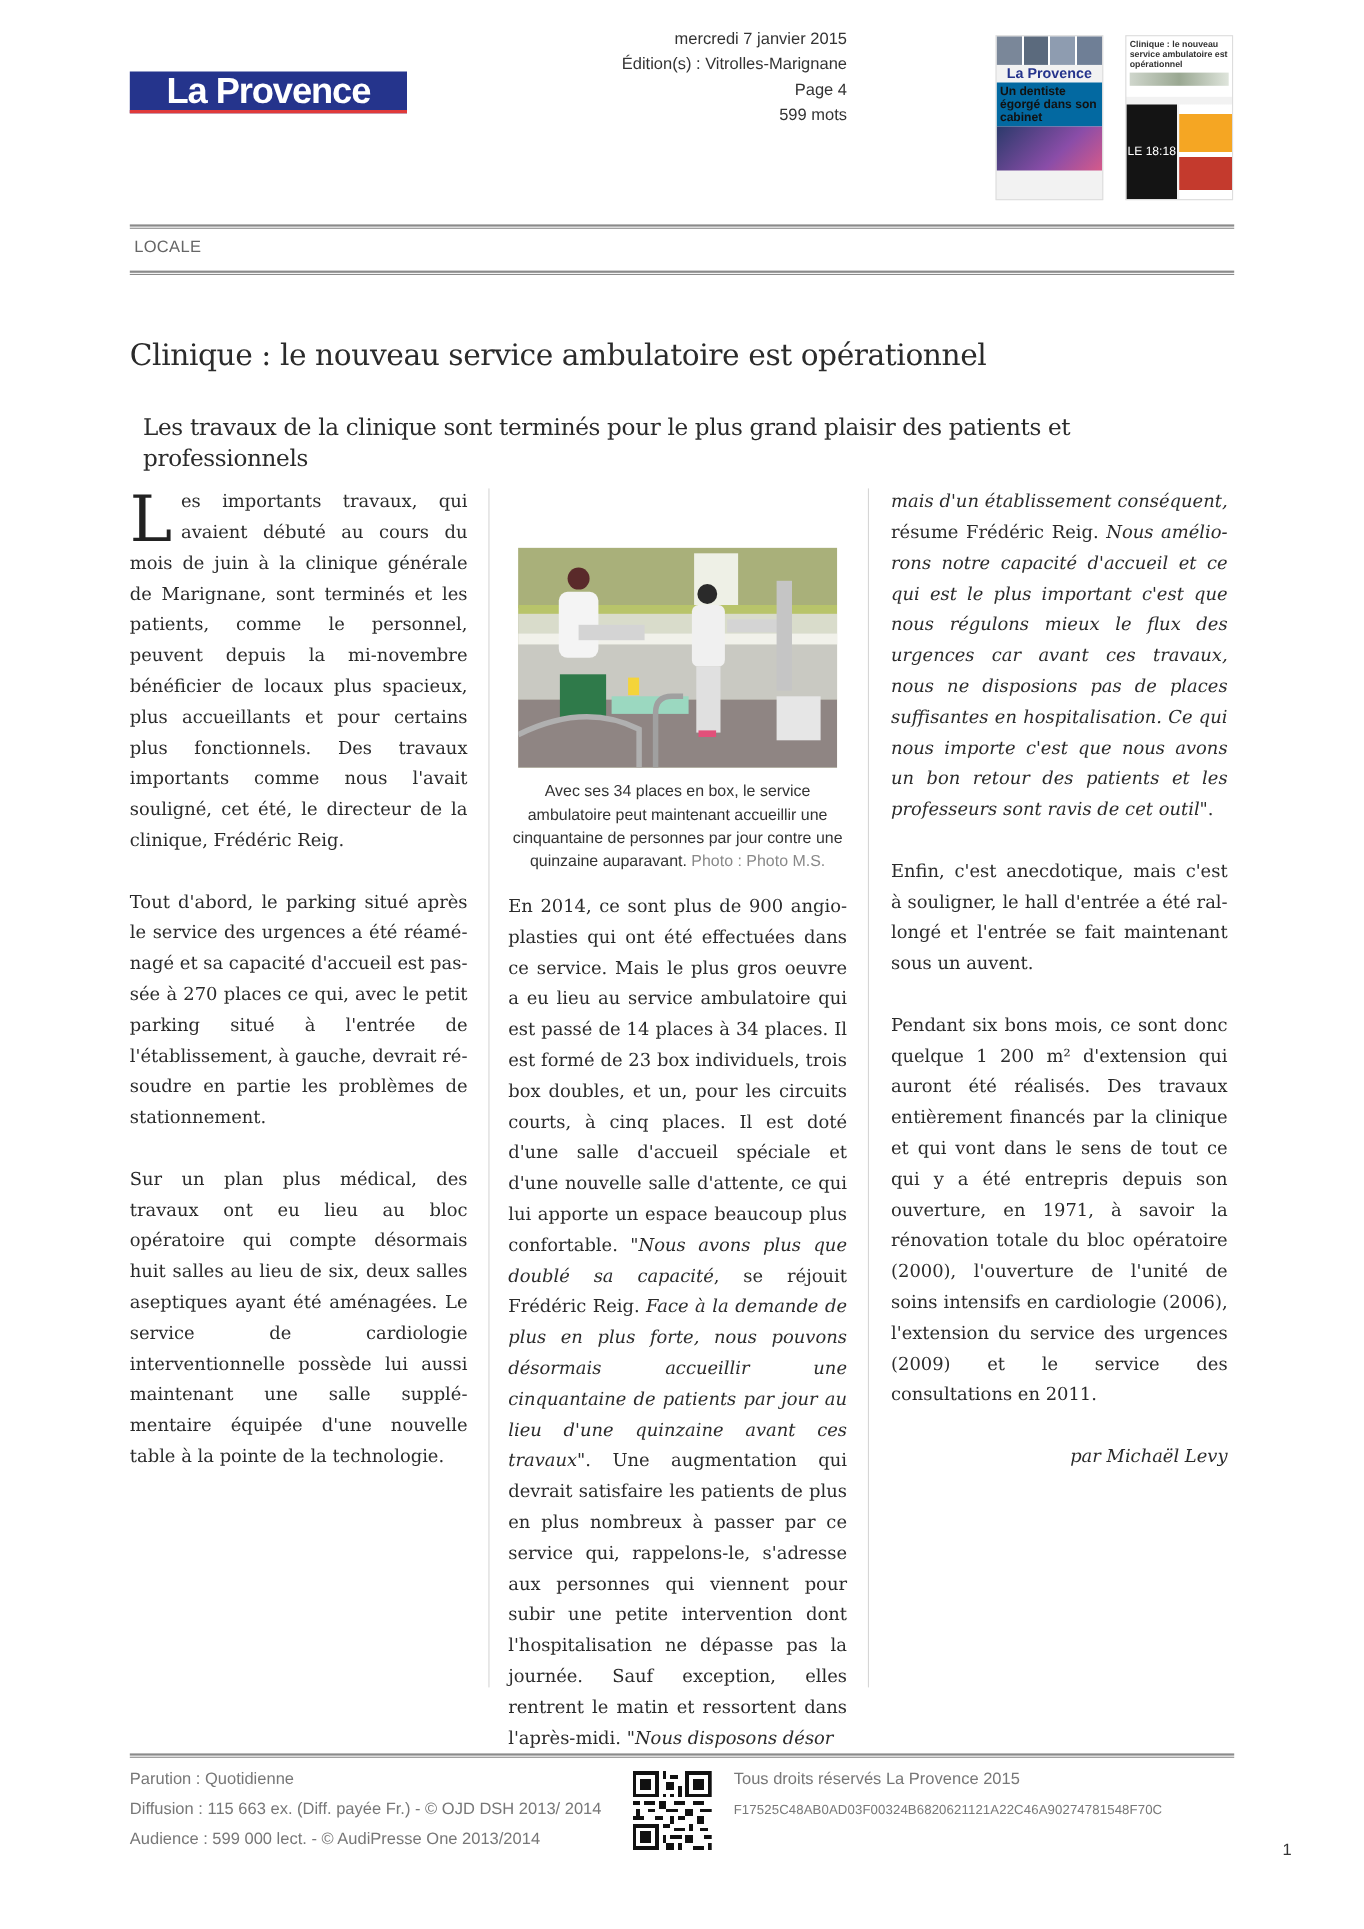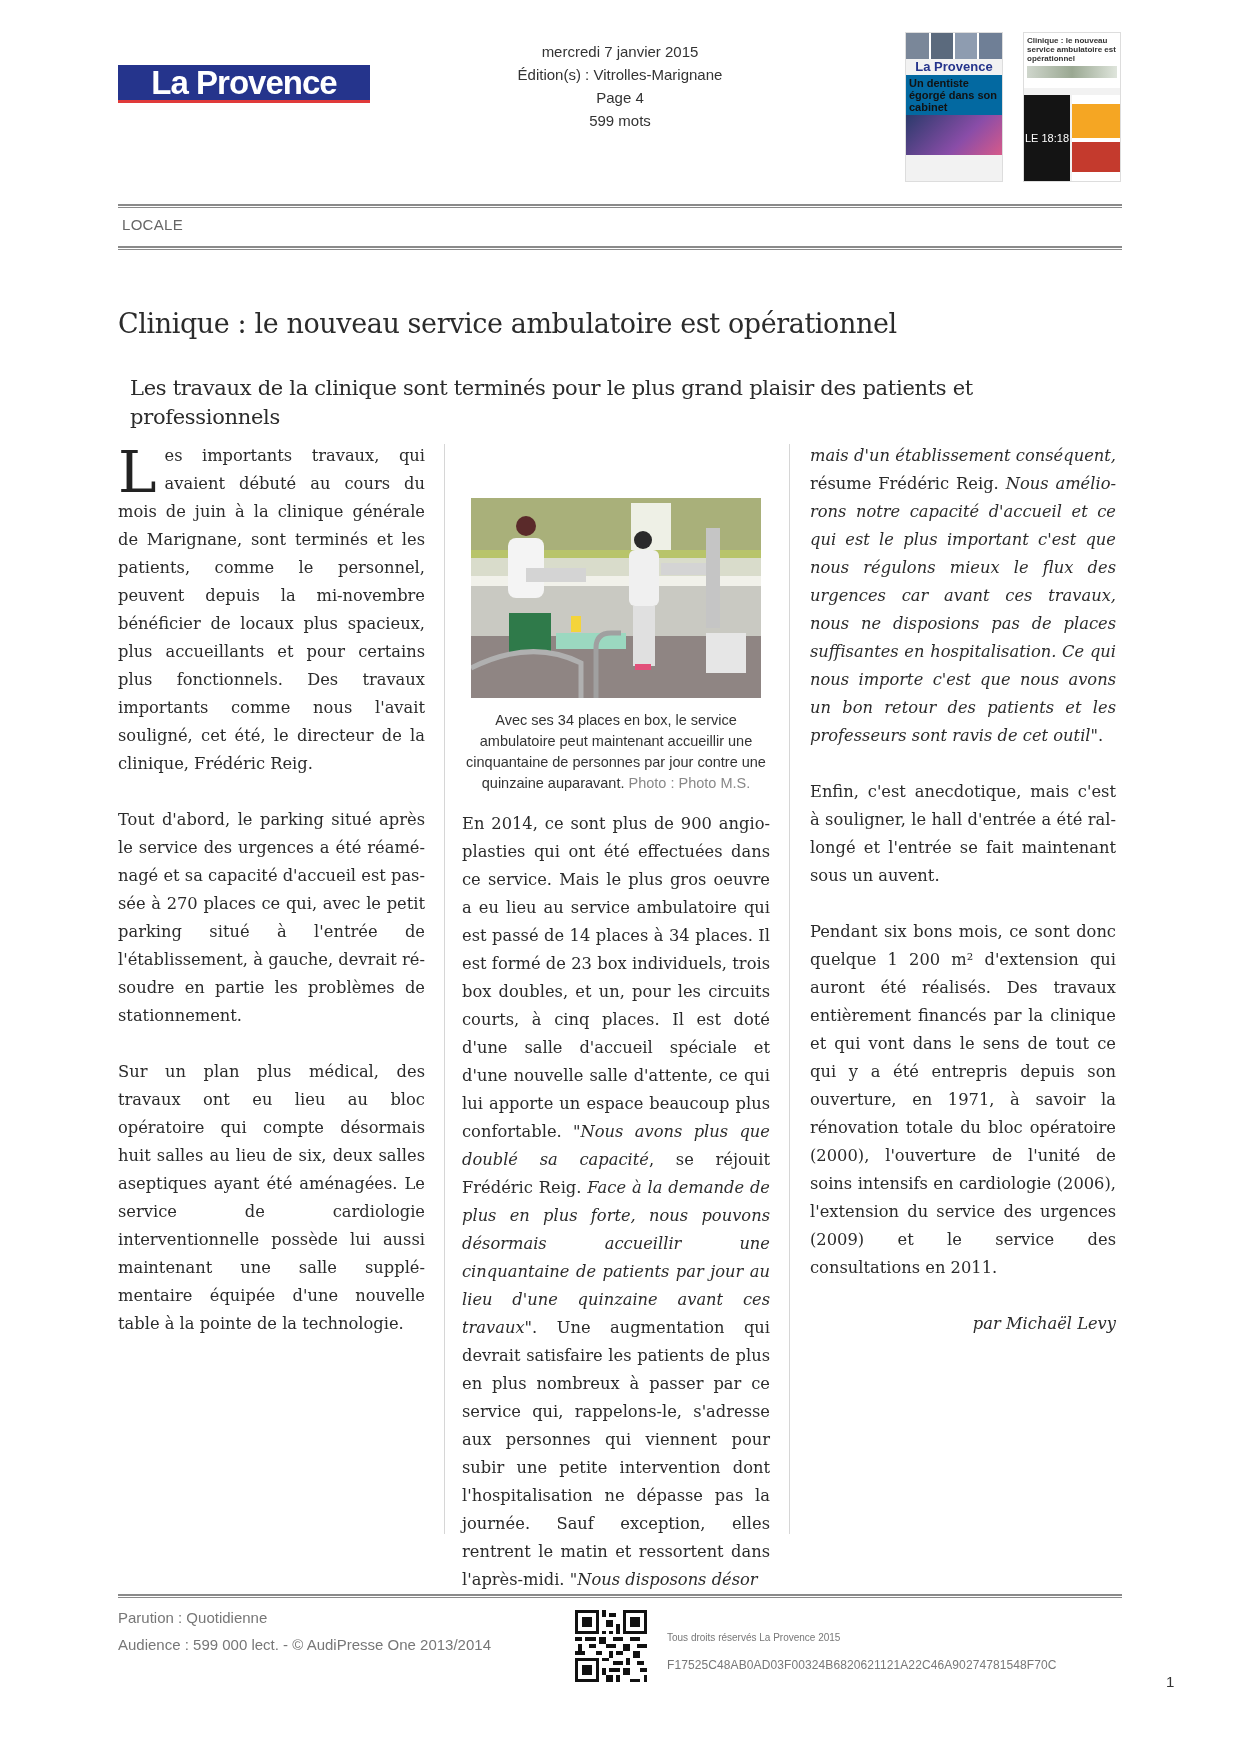--- a/index.html
+++ b/index.html
@@ -1,21 +1,21 @@
 <!DOCTYPE html>
 <html><head>
 <meta charset="utf-8">
 <style>
   html, body { margin: 0; padding: 0; background: #ffffff; }
   body { width: 1240px; height: 1754px; position: relative; overflow: hidden; color: #2b2b2b; font-family: "DejaVu Serif", serif; }
 
   
   .logo { position: absolute; left: 118px; top: 65px; width: 252px; height: 38px; background: #25348c; border-bottom: 3px solid #e03a3a; box-sizing: border-box; display: flex; align-items: center; justify-content: center; }
   .logo span { color: #fff; font-family: "Liberation Sans", sans-serif; font-weight: bold; font-size: 33px; letter-spacing: -1px; line-height: 1; }
-  .meta { position: absolute; left: 470px; top: 40px; width: 300px; text-align: center; font-family: "Liberation Sans", sans-serif; font-size: 15px; line-height: 23px; color: #333; }
+  .meta { position: absolute; left: 470px; top: 24px; width: 300px; text-align: right; font-family: "Liberation Sans", sans-serif; font-size: 15px; line-height: 23px; color: #333; }
   .thumb { position: absolute; top: 32px; width: 96px; height: 148px; background: #f2f2f2; border: 1px solid #ddd; overflow: hidden; }
   .thumb1 { left: 905px; }
   .thumb2 { left: 1023px; }
   .t-strip { height: 26px; background: linear-gradient(90deg,#7a8799 0 24%,#fff 24% 26%,#5b6a7d 26% 49%,#fff 49% 51%,#8e9cb0 51% 74%,#fff 74% 76%,#6f7f96 76%); }
   .t-logo { height: 16px; text-align: center; font-family: "Liberation Sans", sans-serif; font-weight: bold; color: #25348c; font-size: 13px; line-height: 16px; }
   .t-head { font-family: "Liberation Sans", sans-serif; font-weight: bold; font-size: 11px; line-height: 12px; padding: 2px 3px; color: #111; background: #0369a1; }
   .t-img { height: 40px; background: linear-gradient(135deg,#2b3a6b,#8a4da8 60%,#d65a8a); }
   .t-solde { height: 30px; background: #fff; color: #e0302a; font-family: "Liberation Sans", sans-serif; font-weight: bold; font-size: 16px; padding-left: 4px; line-height: 30px; margin-top: 44px; }
   .t2-top { height: 55px; background: #fff; padding: 3px; box-sizing: border-box; font-family: "Liberation Sans", sans-serif; font-size: 8px; font-weight: bold; color: #333; }
   .t2-top .bar { height: 12px; margin-top: 3px; background: linear-gradient(90deg,#cfd6cc,#9aa892,#dfe5dc); }
@@ -44,21 +44,21 @@
   .caption .credit { color: #888; }
 
   .end-mark { display: inline-block; width: 9px; height: 9px; background: #222; margin-left: 4px; vertical-align: 1px; }
   .byline { text-align: right; font-style: italic; margin-top: 0; }
 
   
   .foot-left { position: absolute; left: 118px; top: 1606px; width: 440px; font-family: "Liberation Sans", sans-serif; font-size: 15px; line-height: 23px; color: #777; }
   .foot-left div { margin-bottom: 4px; }
   .qr { position: absolute; left: 575px; top: 1610px; width: 72px; height: 72px; }
   .foot-right { position: absolute; left: 667px; top: 1606px; font-family: "Liberation Sans", sans-serif; color: #777; }
-  .foot-right .rights { font-size: 10px; line-height: 23px; margin-top: 20px; }
+  .foot-right .rights { font-size: 15px; line-height: 23px; }
   .foot-right .hash { font-size: 12px; line-height: 20px; margin-top: 6px; letter-spacing: 0.1px; }
   .page-num { position: absolute; left: 1166px; top: 1673px; font-family: "Liberation Sans", sans-serif; font-size: 15px; color: #333; }
 </style>
 </head>
 <body>
 
 <div class="logo">
   <span>La Provence</span>
 </div>
 
@@ -140,20 +140,21 @@
   <p><em>mais d'un établissement conséquent,</em><span> résume Frédéric Reig. </span><em>Nous amélio­rons notre capacité d'accueil et ce qui est le plus important c'est que nous ré­gulons mieux le flux des urgences car avant ces travaux, nous ne disposions pas de places suffisantes en hospitali­sation. Ce qui nous importe c'est que nous avons un bon retour des patients et les professeurs sont ravis de cet ou­til</em><span>".</span></p>
   <p>Enfin, c'est anecdotique, mais c'est à souligner, le hall d'entrée a été ral­longé et l'entrée se fait maintenant sous un auvent.</p>
   <p>Pendant six bons mois, ce sont donc quelque 1 200 m² d'extension qui au­ront été réalisés. Des travaux entiè­rement financés par la clinique et qui vont dans le sens de tout ce qui y a été entrepris depuis son ouverture, en 1971, à savoir la rénovation totale du bloc opératoire (2000), l'ouverture de l'unité de soins intensifs en car­diologie (2006), l'extension du ser­vice des urgences (2009) et le service des consultations en 2011.</p>
   <p class="byline">par Michaël Levy</p>
 </div>
 
 <div class="rule-double" style="top:1594px;"></div>
 
 <div class="foot-left">
   <div>Parution : Quotidienne</div>
+  <div>Diffusion : 115 663 ex. (Diff. payée Fr.) - © OJD DSH 2013/ 2014</div>
   <div>Audience : 599 000 lect. - © AudiPresse One 2013/2014</div>
 </div>
 
 <svg class="qr" viewBox="0 0 21 21" shape-rendering="crispEdges">
   <rect width="21" height="21" fill="#fff"></rect>
   <g fill="#111">
     <rect x="0" y="0" width="7" height="7"></rect>
       <rect x="1" y="1" width="5" height="5" fill="#fff"></rect>
       <rect x="2" y="2" width="3" height="3"></rect>
     <rect x="14" y="0" width="7" height="7"></rect>

